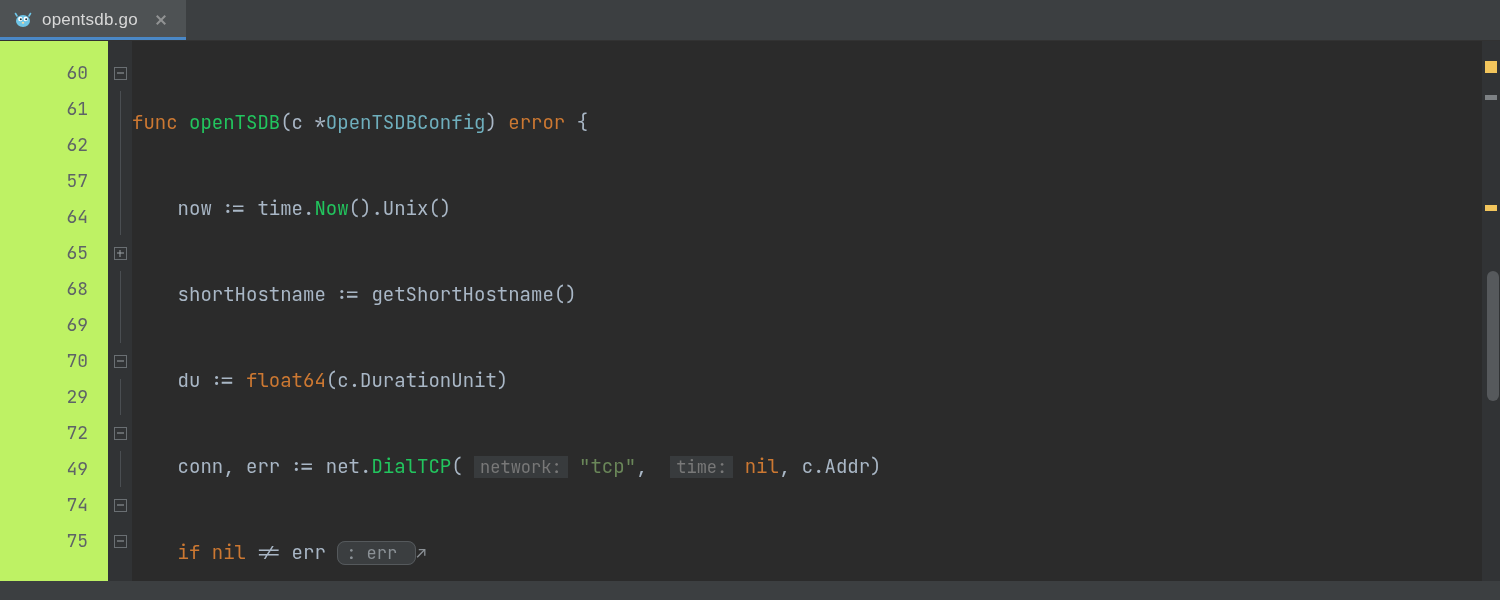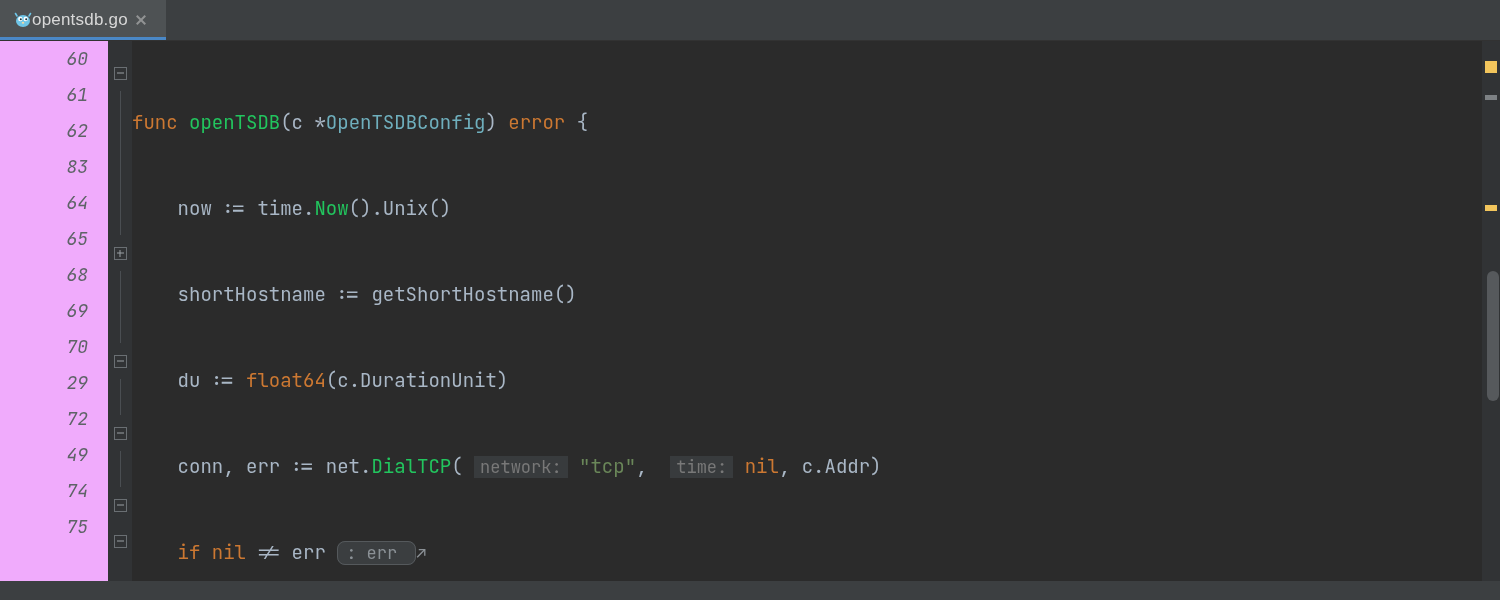--- a/index.html
+++ b/index.html
@@ -19,20 +19,21 @@
     background: #3c3f41;
     display: flex;
     align-items: stretch;
     border-bottom: 1px solid #323232;
   }
   .tab {
     display: flex;
     align-items: center;
     padding: 0 18px 0 14px;
     background: #4e5254;
+    gap: 10px;
     position: relative;
   }
   .tab::after {
     content: "";
     position: absolute;
     left: 0; right: 0; bottom: 0;
     height: 3px;
     background: #4a88c7;
   }
   .tab-label {
@@ -64,22 +65,22 @@
   .close-x::after  { transform: translate(-50%,-50%) rotate(-45deg); }
 
   
   .editor {
     display: flex;
     height: 540px;          
     position: relative;
   }
   .gutter {
     width: 108px;
-    background: #f0abfc;
-    font-style: italic;
+    background: #bef264;
+    padding-top: 14px;
   }
   .fold-col {
     width: 24px;
     background: #313335;
     padding-top: 14px;
   }
   .code {
     flex: 1;
     background: #2b2b2b;
     padding-top: 14px;
@@ -195,21 +196,21 @@
     <span class="close-x"></span>
   </div>
 </div>
 
 <div class="editor">
 
   <div class="gutter">
     <div class="row">60</div>
     <div class="row">61</div>
     <div class="row">62</div>
-    <div class="row">83</div>
+    <div class="row">57</div>
     <div class="row">64</div>
     <div class="row">65</div>
     <div class="row">68</div>
     <div class="row">69</div>
     <div class="row">70</div>
     <div class="row">29</div>
     <div class="row">72</div>
     <div class="row">49</div>
     <div class="row">74</div>
     <div class="row">75</div>

